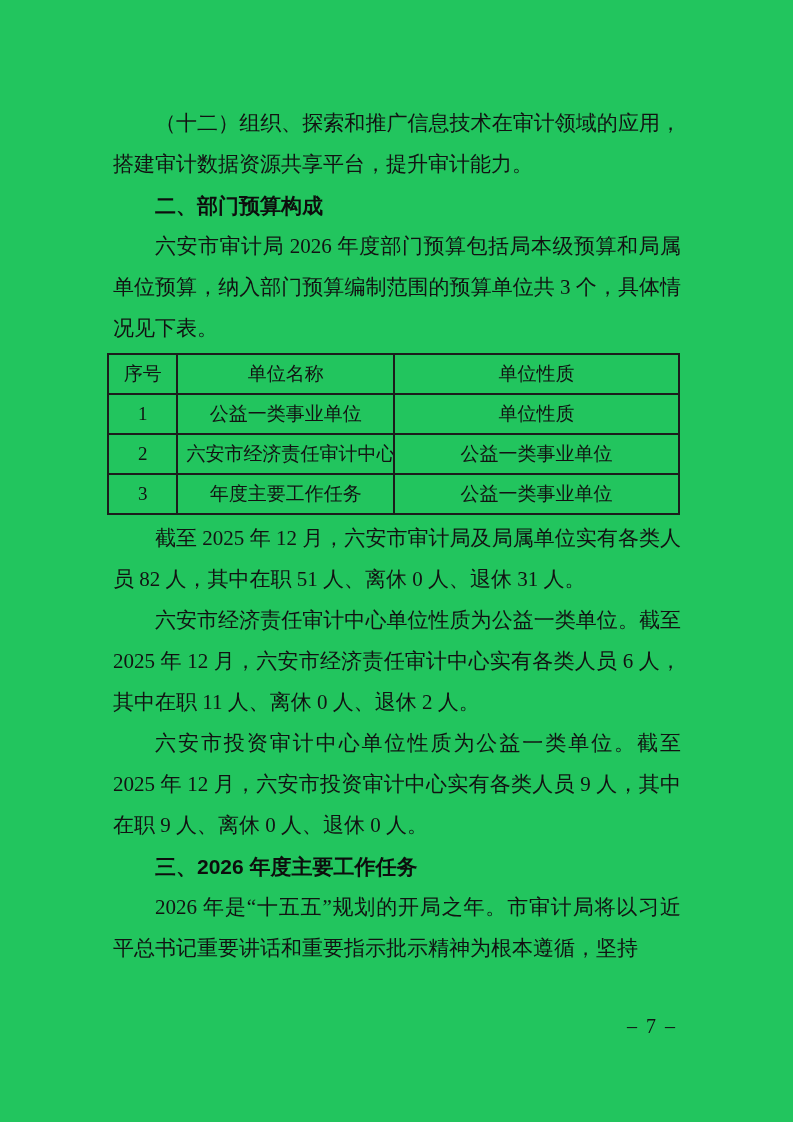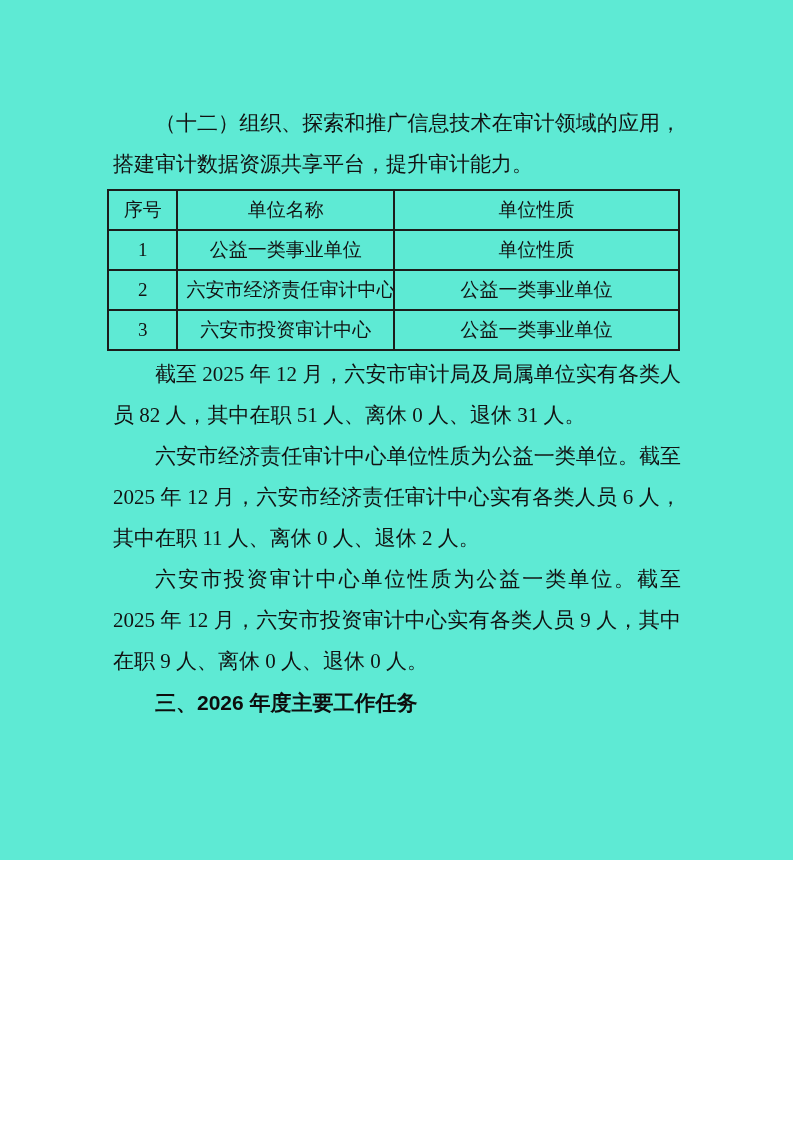--- a/index.html
+++ b/index.html
@@ -3,22 +3,22 @@
 <meta charset="utf-8">
 <style>
   html, body {
     margin: 0;
     padding: 0;
     background: #ffffff;
   }
   .page {
     position: relative;
     width: 793px;
-    height: 860px;
-    background: #5eead4;
+    height: 1122px;
+    background: #22c55e;
     overflow: hidden;
     color: #111111;
   }
   .content {
     position: absolute;
     left: 113px;
     top: 103px;
     width: 568px;
   }
   .para {
@@ -74,21 +74,23 @@
 </style>
 </head>
 <body>
 
 <div class="page">
   <div class="content">
 
     <p class="para">（十二）组织、探索和推广信息技术在审计领域的应用，搭建审计数据资源共享平台，提升审计能力。</p>
 
 
+    <h2 class="heading">二、部门预算构成</h2>
 
+    <p class="para">六安市审计局 2026 年度部门预算包括局本级预算和局属单位预算，纳入部门预算编制范围的预算单位共 3 个，具体情况见下表。</p>
 
     <table class="units">
       <colgroup>
         <col class="col-index">
         <col class="col-name">
         <col class="col-nature">
       </colgroup>
       <thead>
         <tr>
           <th>序号</th>
@@ -102,31 +104,32 @@
           <td>公益一类事业单位</td>
           <td>单位性质</td>
         </tr>
         <tr>
           <td>2</td>
           <td>六安市经济责任审计中心</td>
           <td>公益一类事业单位</td>
         </tr>
         <tr>
           <td>3</td>
-          <td>六安市投资审计中心</td>
+          <td>年度主要工作任务</td>
           <td>公益一类事业单位</td>
         </tr>
       </tbody>
     </table>
 
     <p class="para">截至 2025 年 12 月，六安市审计局及局属单位实有各类人员 82 人，其中在职 51 人、离休 0 人、退休 31 人。</p>
 
     <p class="para">六安市经济责任审计中心单位性质为公益一类单位。截至 2025 年 12 月，六安市经济责任审计中心实有各类人员 6 人，其中在职 11 人、离休 0 人、退休 2 人。</p>
 
     <p class="para">六安市投资审计中心单位性质为公益一类单位。截至 2025 年 12 月，六安市投资审计中心实有各类人员 9 人，其中在职 9 人、离休 0 人、退休 0 人。</p>
 
     <h2 class="heading">三、2026 年度主要工作任务</h2>
 
+    <p class="para">2026 年是“十五五”规划的开局之年。市审计局将以习近平总书记重要讲话和重要指示批示精神为根本遵循，坚持</p>
 
   </div>
 
   <div class="page-number">– 7 –</div>
 </div>
 
 </body></html>

